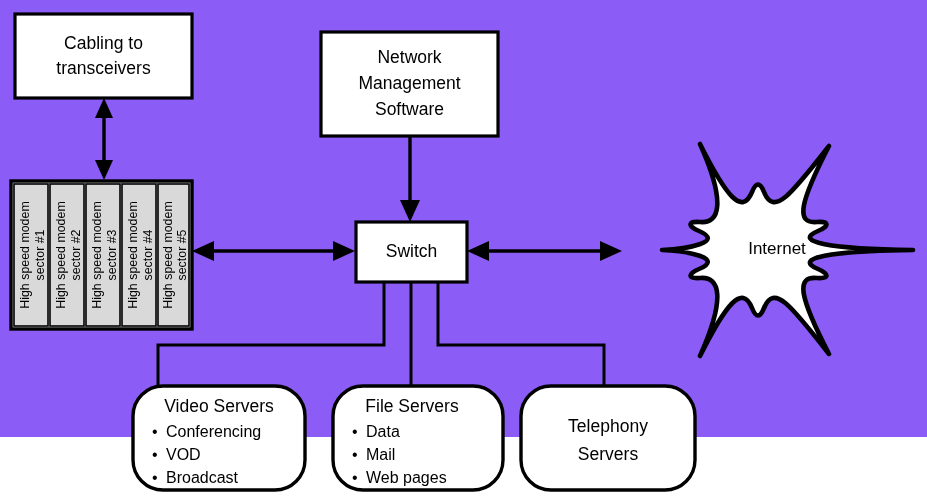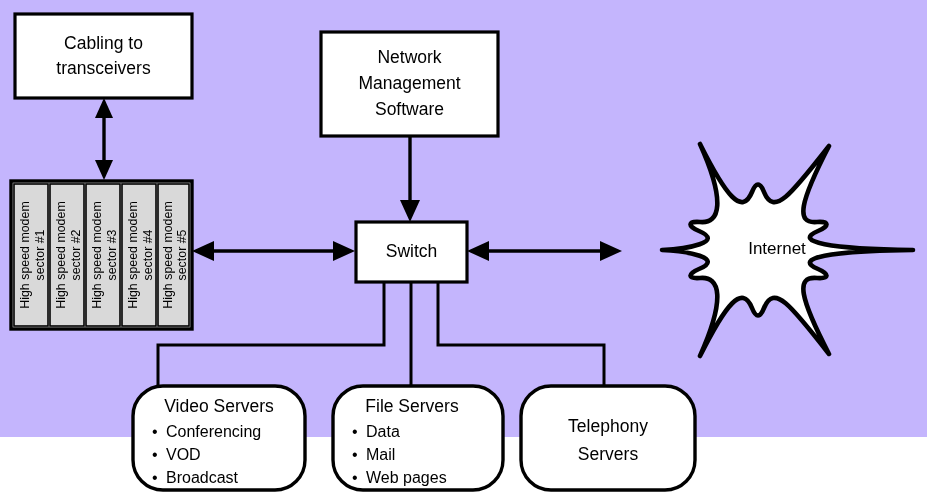--- a/index.html
+++ b/index.html
@@ -10,21 +10,21 @@
   body {
     width: 927px;
     height: 499px;
     overflow: hidden;
     font-family: "Liberation Sans", sans-serif;
   }
   #diagram-root {
     position: relative;
     width: 927px;
     height: 437px;
-    background: #c4b5fd;
+    background: #8b5cf6;
   }
   svg.diagram {
     display: block;
     width: 927px;
     height: 499px;
   }
   .box-fill {
     fill: #ffffff;
     stroke: #000000;
     stroke-width: 3.2;

